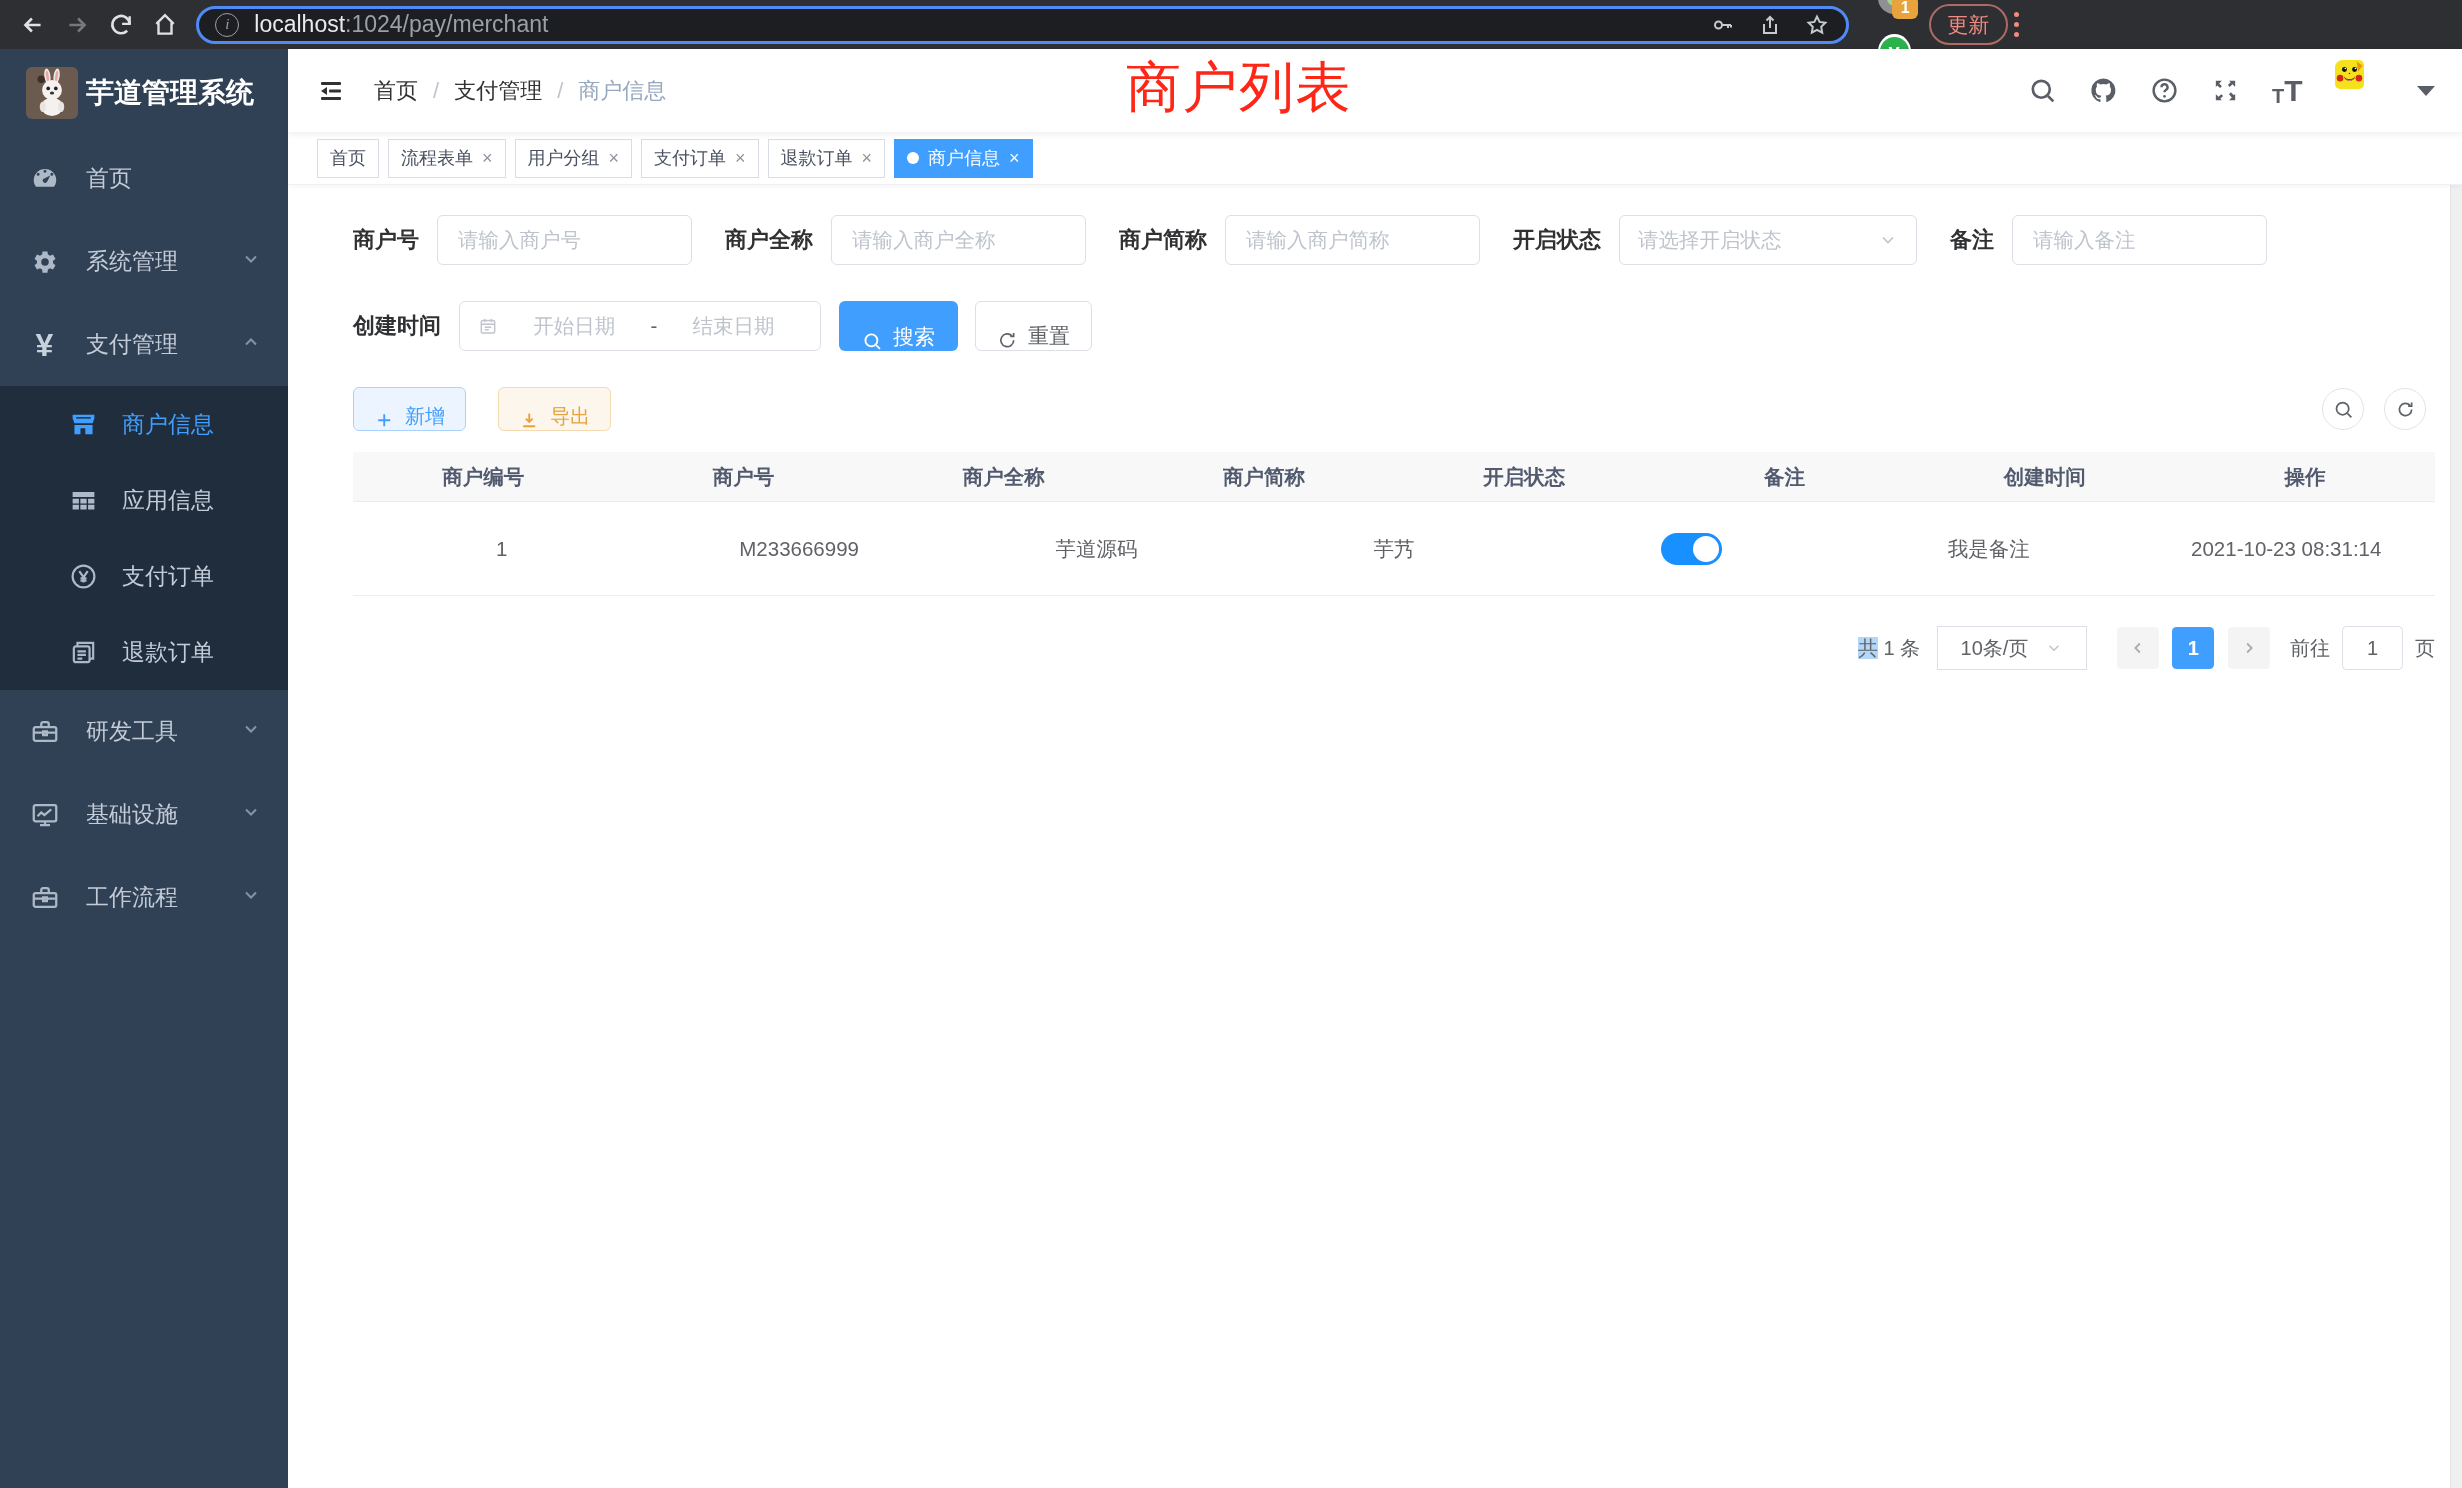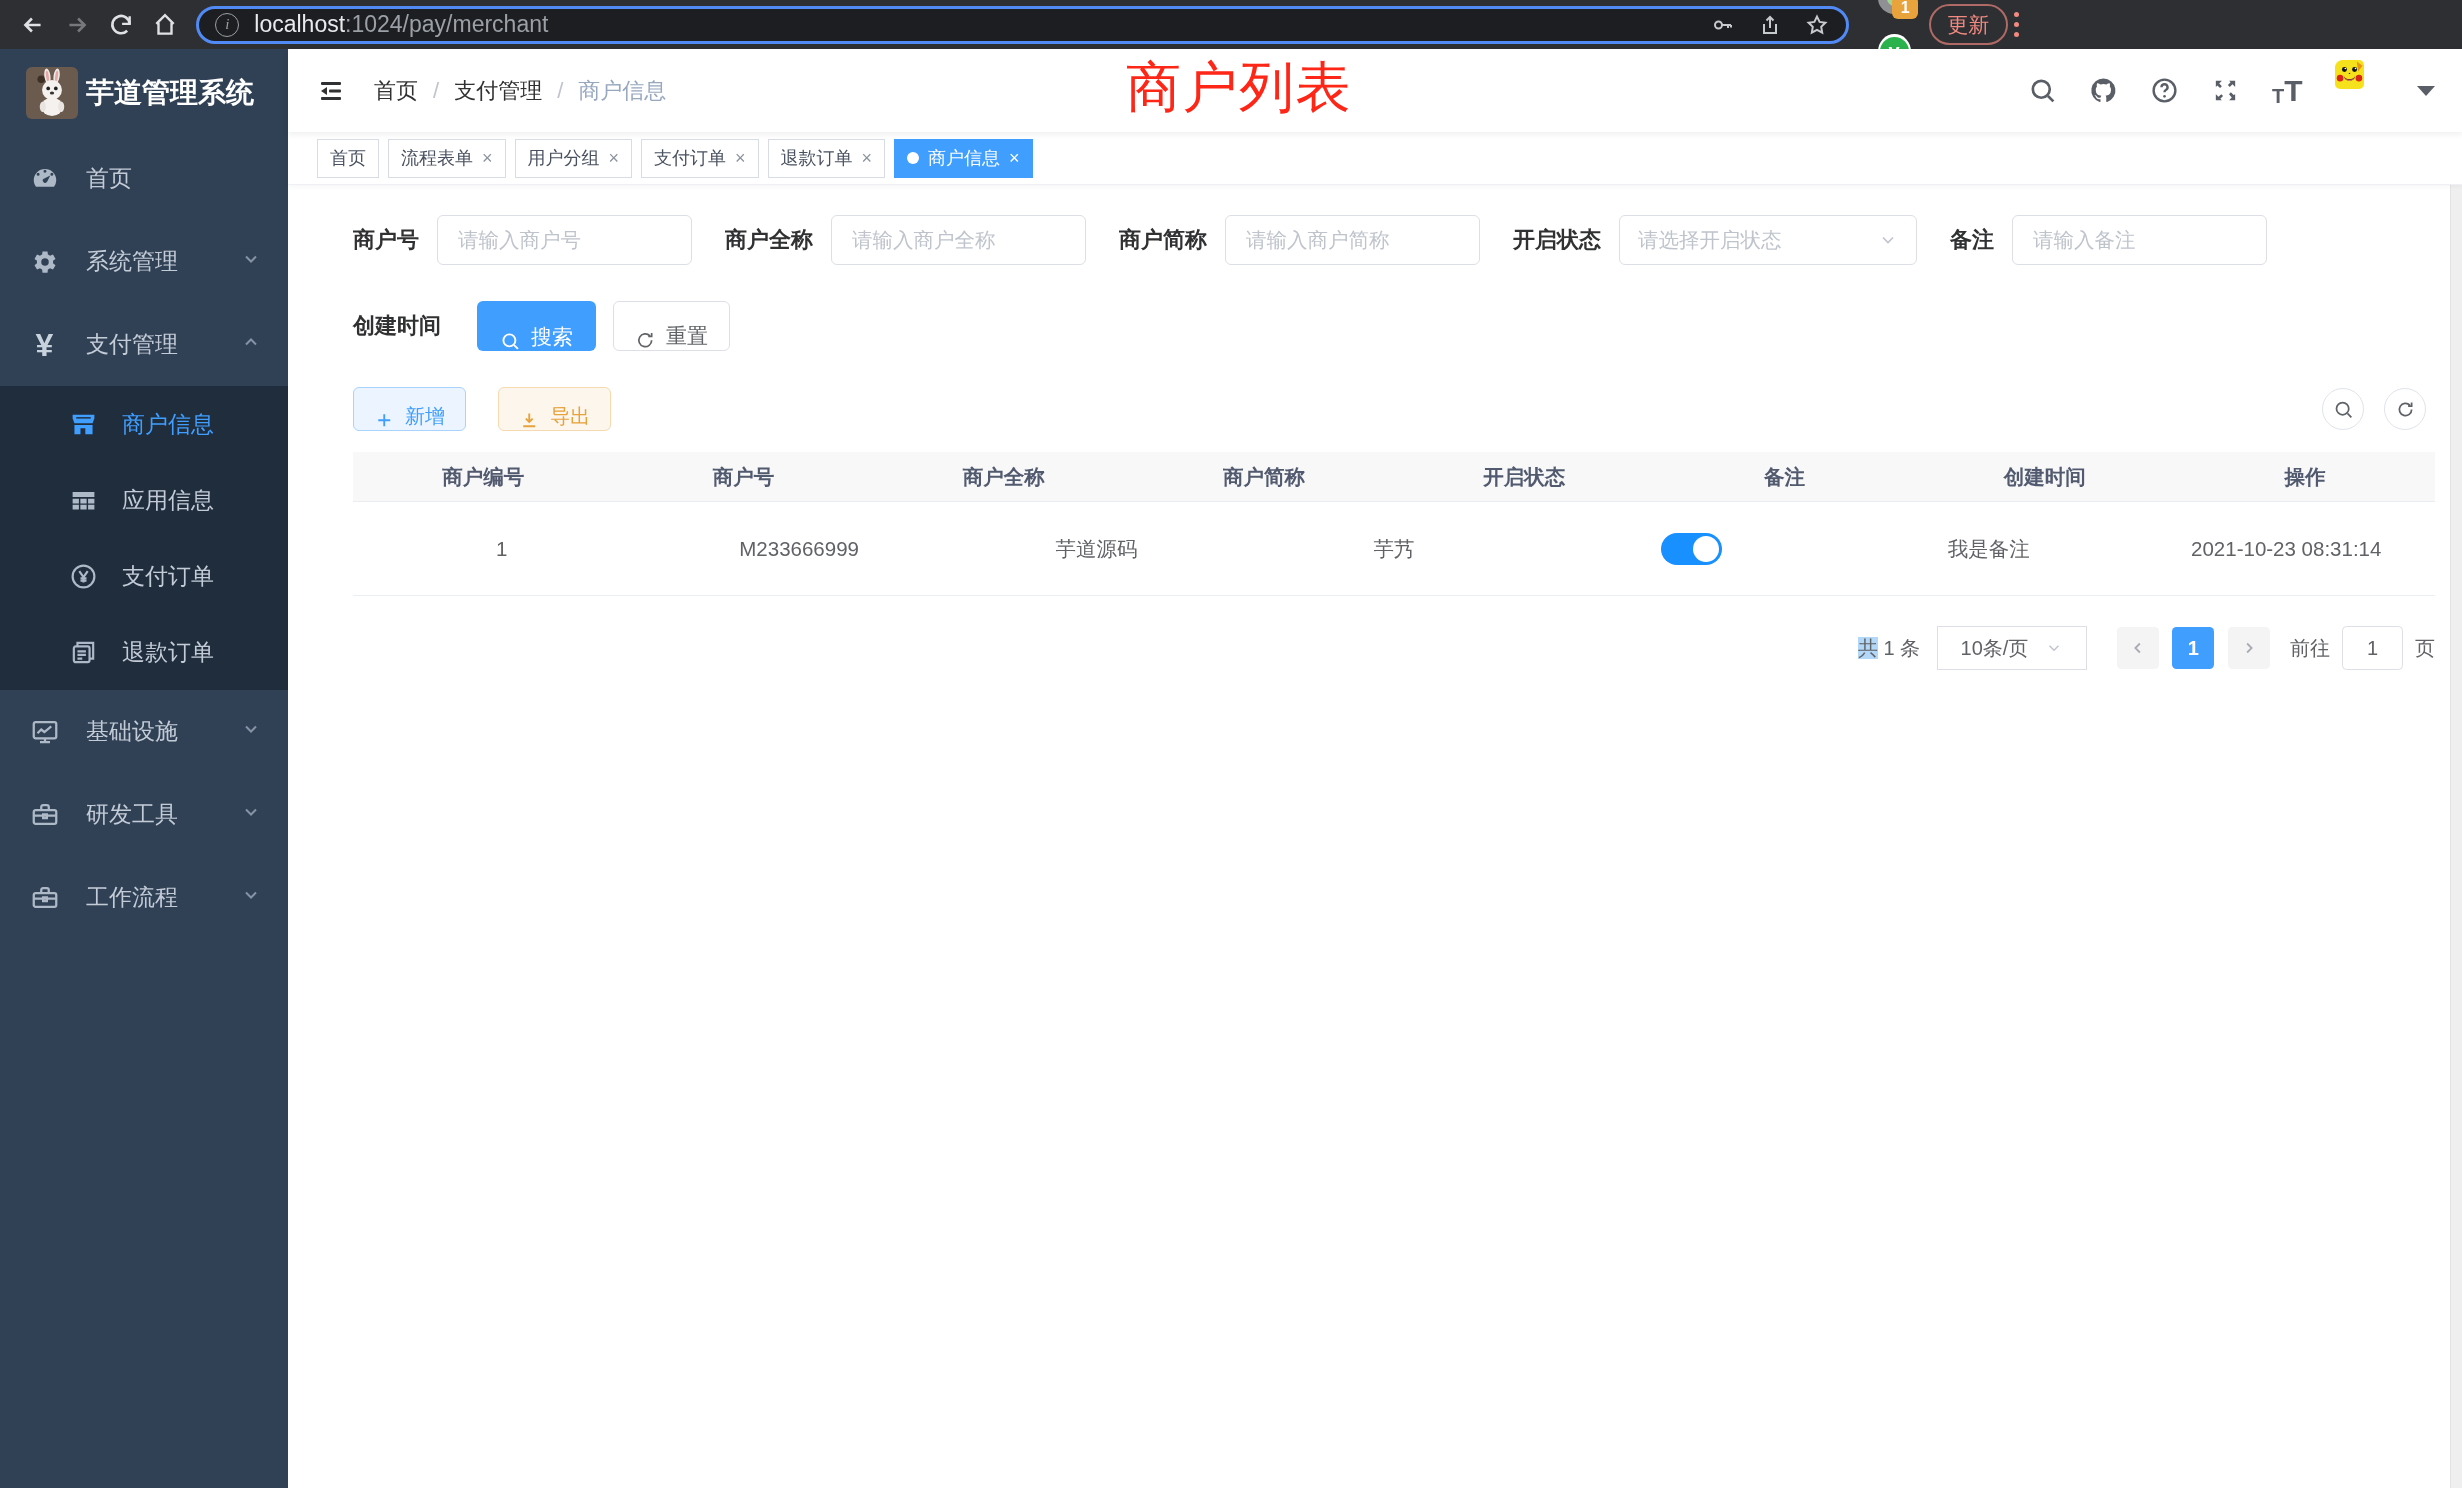--- a/index.html
+++ b/index.html
@@ -349,41 +349,41 @@
                 <path d="M7 11h7M7 14h7M7 17h4"></path>
               </svg>
           </span>
           <span>退款订单</span>
         </div>
       </div>
 
       <div class="mi">
         <span class="ic">
           <svg viewBox="0 0 24 24" fill="none" stroke="currentColor" stroke-width="1.8">
+              <rect x="3" y="8" width="18" height="11" rx="1.5"></rect>
+              <path d="M9 8V5.5A1.5 1.5 0 0 1 10.5 4h3A1.5 1.5 0 0 1 15 5.5V8M3 12.5h18M10.5 11.5h3v3h-3z"></path>
+            </svg>
+        </span>
+        <span>研发工具</span>
+        <span class="chev">
+          <svg viewBox="0 0 24 24" fill="none" stroke="currentColor" stroke-width="2.4">
+              <path d="M6 9l6 6 6-6"></path>
+            </svg>
+        </span>
+      </div>
+
+      <div class="mi">
+        <span class="ic">
+          <svg viewBox="0 0 24 24" fill="none" stroke="currentColor" stroke-width="1.8">
               <rect x="3" y="4" width="18" height="13" rx="1.5"></rect>
               <path d="M6 13l3-3 2.5 2L17 7.5"></path>
               <path d="M12 17v3M8 20h8"></path>
             </svg>
         </span>
         <span>基础设施</span>
-        <span class="chev">
-          <svg viewBox="0 0 24 24" fill="none" stroke="currentColor" stroke-width="2.4">
-              <path d="M6 9l6 6 6-6"></path>
-            </svg>
-        </span>
-      </div>
-
-      <div class="mi">
-        <span class="ic">
-          <svg viewBox="0 0 24 24" fill="none" stroke="currentColor" stroke-width="1.8">
-              <rect x="3" y="8" width="18" height="11" rx="1.5"></rect>
-              <path d="M9 8V5.5A1.5 1.5 0 0 1 10.5 4h3A1.5 1.5 0 0 1 15 5.5V8M3 12.5h18M10.5 11.5h3v3h-3z"></path>
-            </svg>
-        </span>
-        <span>研发工具</span>
         <span class="chev">
           <svg viewBox="0 0 24 24" fill="none" stroke="currentColor" stroke-width="2.4">
               <path d="M6 9l6 6 6-6"></path>
             </svg>
         </span>
       </div>
 
       <div class="mi">
         <span class="ic">
           <svg viewBox="0 0 24 24" fill="none" stroke="currentColor" stroke-width="1.8">
@@ -511,20 +511,29 @@
           </div>
           <div class="f-group" style="margin-right:0">
             <span class="f-label">备注</span>
             <input class="f-input" placeholder="请输入备注" style="">
           </div>
         </div>
 
         <div class="filter-row">
           <div class="f-group" style="margin-right:0">
             <span class="f-label">创建时间</span>
+            <div class="date-range">
+              <svg viewBox="0 0 24 24" fill="none" stroke="currentColor" stroke-width="1.8">
+                  <rect x="4" y="5.5" width="16" height="15" rx="1.5"></rect>
+                  <path d="M8 3.5v4M16 3.5v4M4 10h16M8 13.5h8M8 16.5h5"></path>
+                </svg>
+              <span class="ph">开始日期</span>
+              <span class="date-sep">-</span>
+              <span class="ph">结束日期</span>
+            </div>
           </div>
           <div class="btn btn-search">
             <svg viewBox="0 0 24 24" fill="none" stroke="currentColor" stroke-width="2.2">
                 <circle cx="11" cy="11" r="7"></circle>
                 <path d="M16.5 16.5L21 21"></path>
               </svg>
             <span>搜索</span>
           </div>
           <div class="btn btn-reset">
             <svg viewBox="0 0 24 24" fill="none" stroke="currentColor" stroke-width="2">

